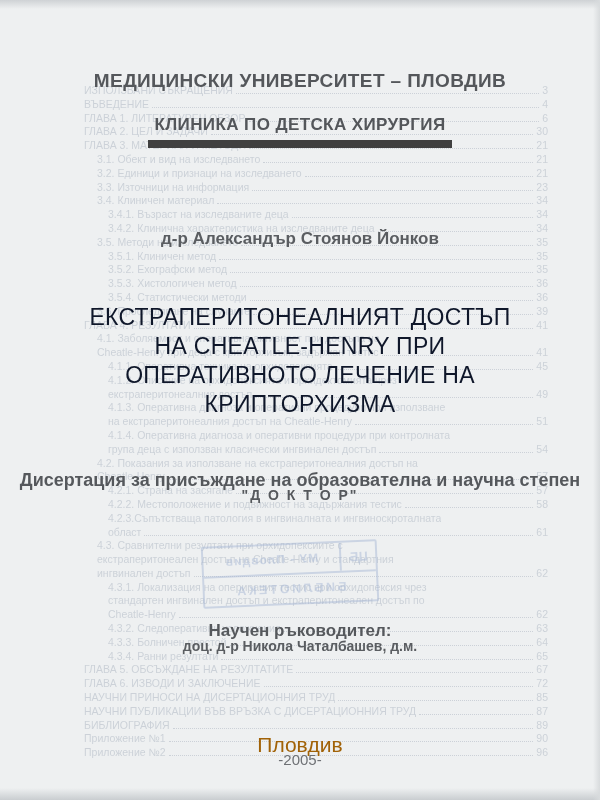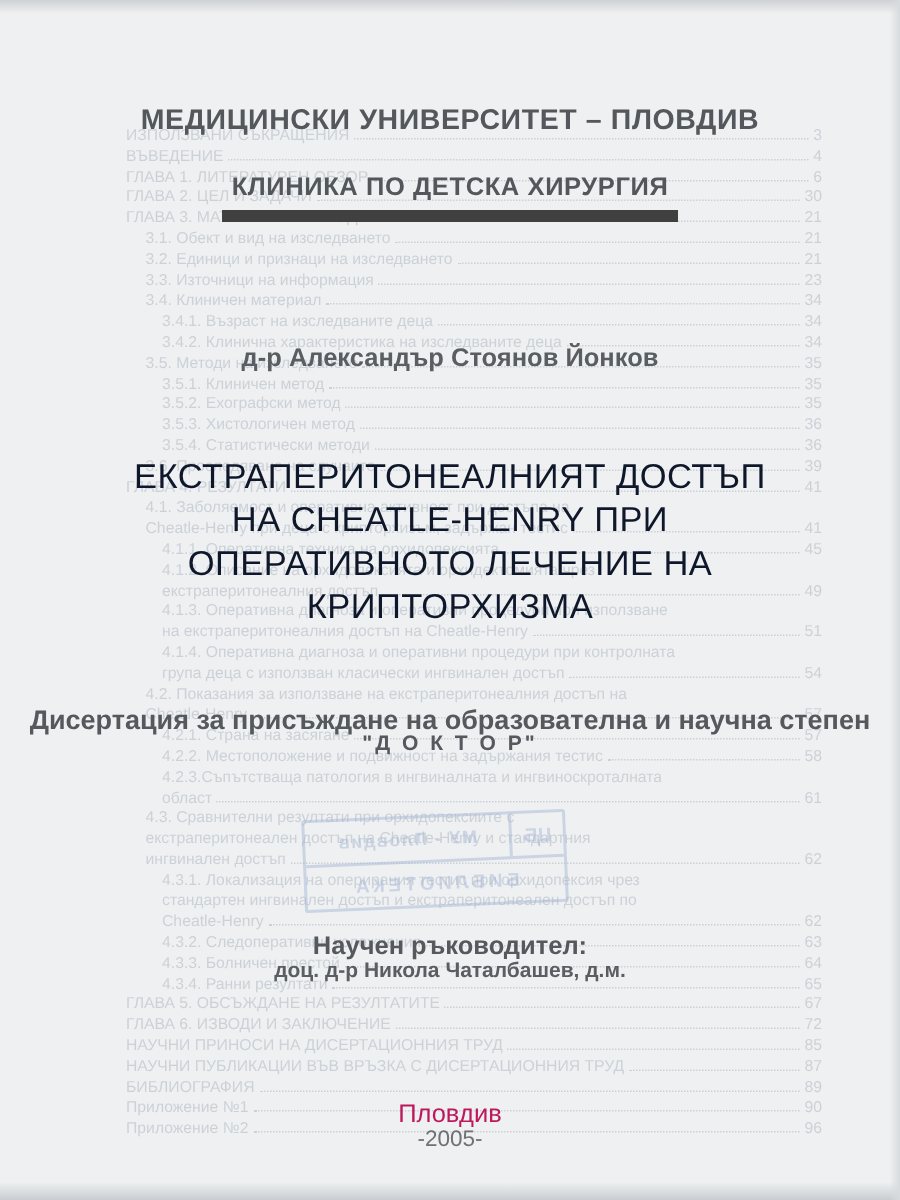--- a/index.html
+++ b/index.html
@@ -49,21 +49,21 @@
   .printed{position:absolute;left:0;width:600px;text-align:center;z-index:2;color:#53565a;}
   .t-university{top:70px;font-size:19px;font-weight:700;letter-spacing:.4px;color:#54575b;}
   .t-clinic{top:115px;font-size:17px;font-weight:700;letter-spacing:.4px;}
   .t-clinic span{display:inline-block;padding:0 6px 5px 6px;border-bottom:8px solid #404040;}
   .t-author{top:229px;font-size:17px;font-weight:700;color:#5a5d61;}
   .t-title{top:303px;font-size:23px;font-weight:400;line-height:29px;letter-spacing:.3px;color:#0f172a;}
   .t-diss{top:470px;font-size:18px;font-weight:700;color:#55585c;}
   .t-degree{top:487px;font-size:14px;font-weight:700;letter-spacing:2px;color:#55585c;}
   .t-sup-label{top:621px;font-size:17px;font-weight:700;color:#55585c;}
   .t-sup-name{top:638px;font-size:14px;font-weight:600;color:#5a5d61;}
-  .t-city{top:733px;font-size:17px;font-weight:400;color:#be185d;}
+  .t-city{top:733px;font-size:21px;font-weight:400;color:#a16207;}
   .t-year{top:751px;font-size:15px;font-weight:400;color:#6e7175;}
 </style>
 </head>
 <body>
 
 <div class="paper-tint"></div>
 
 <div class="toc">
     <div class="toc-line indent-0">
       <span class="toc-text">ИЗПОЛЗВАНИ СЪКРАЩЕНИЯ</span>

